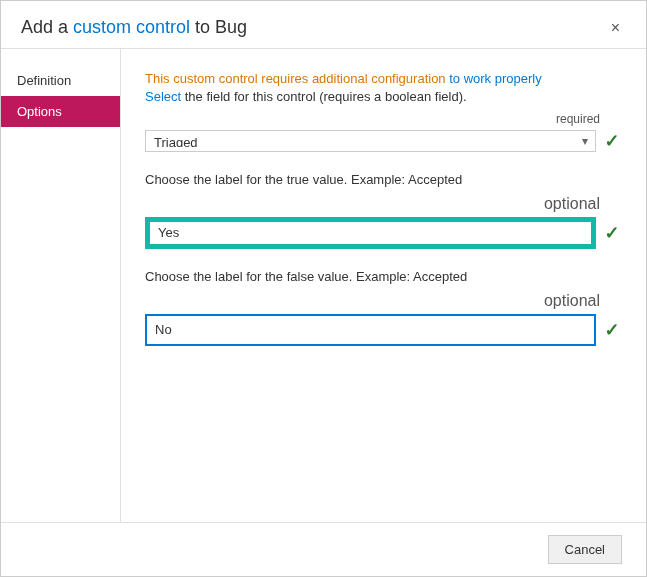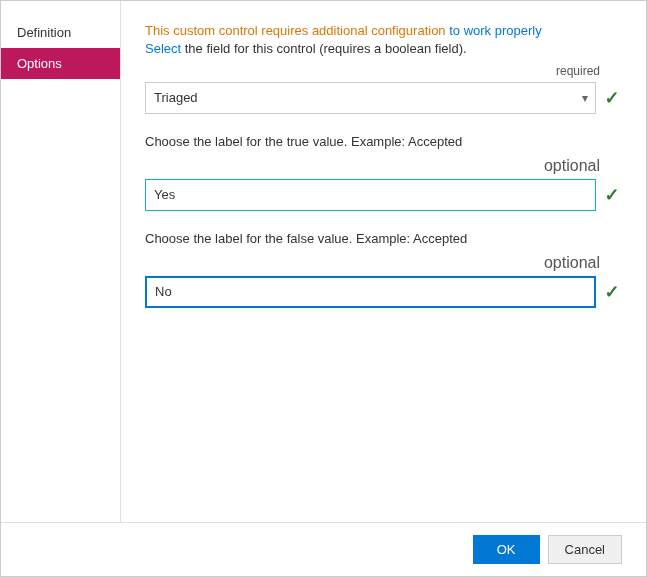--- a/index.html
+++ b/index.html
@@ -109,21 +109,21 @@
       display: flex;
       justify-content: flex-end;
       padding-right: 22px;
     }
     .select-wrapper {
       flex: 1;
       position: relative;
     }
     .select-wrapper select {
       width: 100%;
-      height: 32px;
+      height: 22px;
       border: 1px solid #ccc;
       padding: 4px 28px 4px 8px;
       font-size: 13px;
       color: #333;
       background: #fff;
       appearance: none;
       -webkit-appearance: none;
       cursor: pointer;
       outline: none;
     }
@@ -140,21 +140,21 @@
       color: #2d7d2d;
       font-size: 18px;
       font-weight: bold;
       flex-shrink: 0;
       width: 20px;
       text-align: center;
     }
     input.text-field {
       flex: 1;
       height: 32px;
-      border: 1px solid #14b8a6;
+      border: 5px solid #14b8a6;
       padding: 4px 8px;
       font-size: 13px;
       color: #333;
       background: #fff;
       outline: none;
     }
     input.text-field.active-border { border-color: #0078d4; border-width: 2px; }
     .dialog-footer {
       padding: 12px 24px;
       border-top: 1px solid #e0e0e0;
@@ -179,20 +179,26 @@
       padding: 6px 16px;
       font-size: 13px;
       cursor: pointer;
       min-width: 60px;
     }
   </style>
 </head>
 <body>
 
 <div class="dialog">
+  <div class="dialog-header">
+    <div class="dialog-title">
+      <span>Add a </span><span class="highlight">custom control</span><span> to Bug</span>
+    </div>
+    <button class="close-btn">×</button>
+  </div>
 
   <div class="dialog-body">
     <div class="sidebar">
       <div class="sidebar-item">Definition</div>
       <div class="sidebar-item active">Options</div>
     </div>
 
     <div class="main-content">
       <div class="info-message">
         <span class="orange">This custom control requires additional configuration</span><span class="blue"> to work properly</span>
@@ -238,16 +244,15 @@
         </div>
         <div class="field-row">
           <input type="text" class="text-field active-border" value="No" style="">
           <span class="check-icon">✓</span>
         </div>
       </div>
     </div>
   </div>
 
   <div class="dialog-footer">
-    <button class="btn-ok">OK</button>
     <button class="btn-cancel">Cancel</button>
   </div>
 </div>
 
 </body></html>

